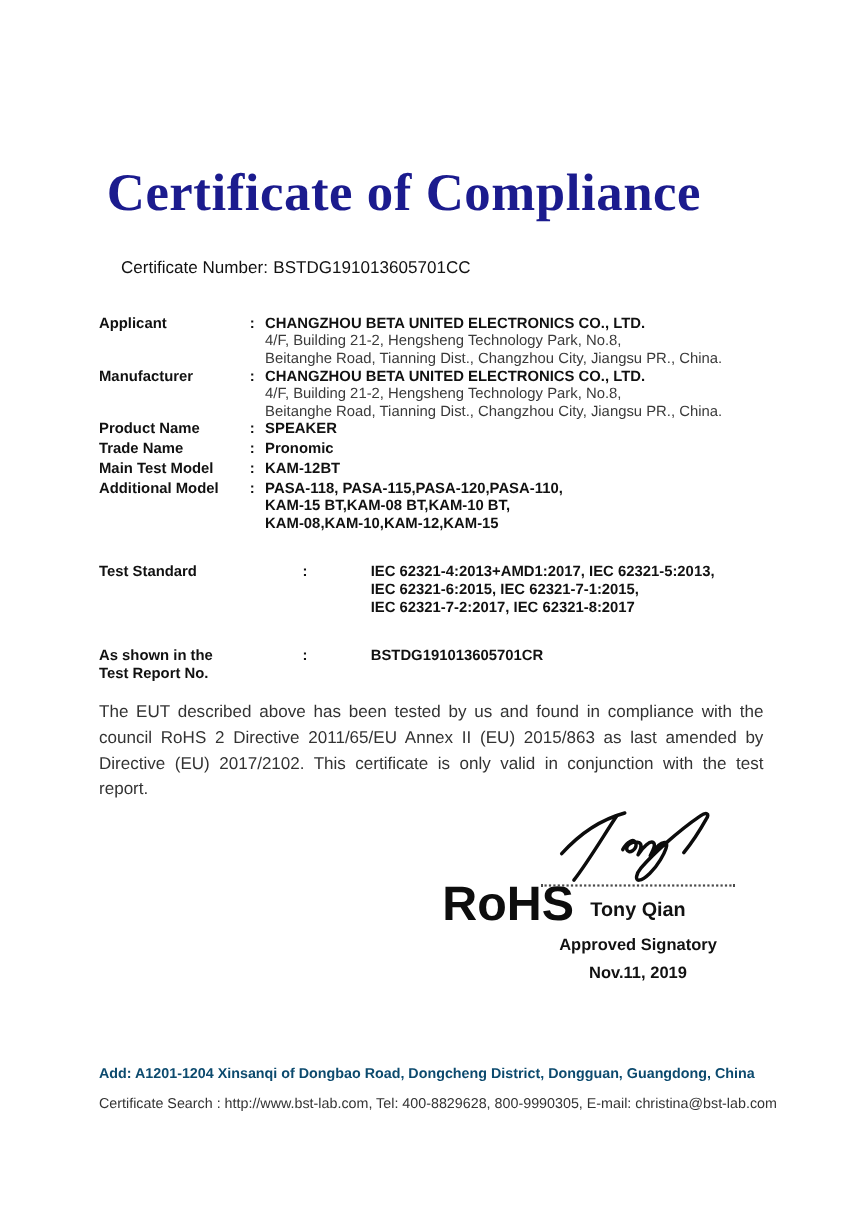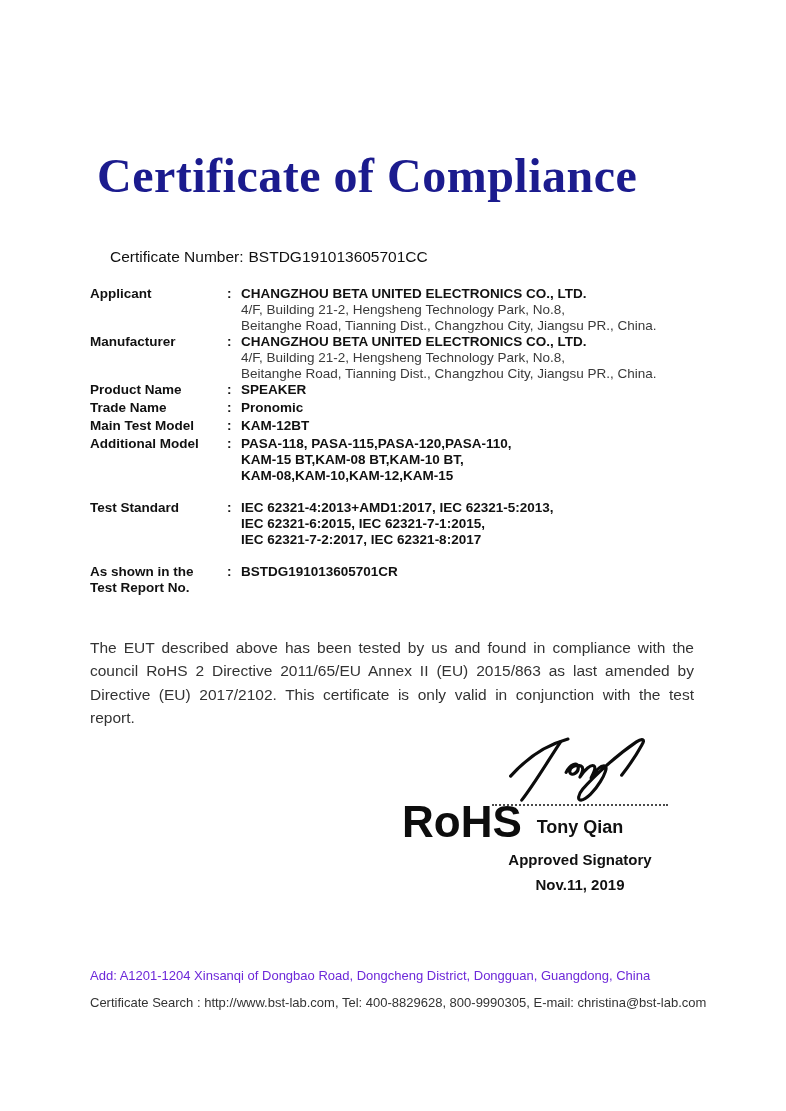--- a/index.html
+++ b/index.html
@@ -6,30 +6,30 @@
   .page{
     position:relative;width:786px;height:1111px;background:#ffffff;
     font-family:"Liberation Sans",sans-serif;color:#1a1a1a;overflow:hidden;padding-left:24px;
   }
   .title{
     position:absolute;left:97px;top:148px;margin:0;white-space:nowrap;
     font-family:"Liberation Serif",serif;font-weight:bold;font-size:48px;
     color:#1b1b8e;letter-spacing:0.5px;
   }
   .cert-line{
-    position:absolute;left:110px;top:248px;font-size:15.5px;color:#111;white-space:nowrap;text-align:right;
+    position:absolute;left:110px;top:235px;font-size:15.5px;color:#111;white-space:nowrap;text-align:right;
   }
   .cert-line .lab{margin-right:5px;}
   .info{
     position:absolute;left:90px;top:286px;width:616px;
     font-size:13.5px;line-height:16px;color:#111;
   }
   .row{display:flex;margin-bottom:2px;}
   .row.tight{margin-bottom:0;}
-  .row.gap{margin-top:16px;}
+  .row.gap{margin-top:28px;gap:48px;}
   .lbl{width:137px;font-weight:bold;flex:none;}
   .colon{width:14px;font-weight:bold;flex:none;}
   .val{flex:1;font-weight:bold;}
   .val .reg{font-weight:normal;color:#3a3a3a;}
   .statement{
     position:absolute;left:90px;top:636px;width:604px;margin:0;
     font-size:15.5px;line-height:23.3px;text-align:justify;color:#333;
     word-spacing:2px;
   }
   .rohs{
@@ -42,21 +42,21 @@
   .sig-draw{
     height:76px;border-bottom:2px dotted #4a4a4a;padding-bottom:2px;
     display:flex;align-items:flex-end;justify-content:center;
   }
   .sig-draw svg{display:block;}
   .sig-name{margin-top:11px;font-size:18px;font-weight:bold;color:#111;}
   .sig-role{margin-top:13px;font-size:15px;font-weight:bold;color:#111;}
   .sig-date{margin-top:8px;font-size:15px;font-weight:bold;color:#111;}
   .footer{position:absolute;left:90px;top:957px;width:620px;}
   .footer-company{font-size:16px;font-weight:bold;color:#111;}
-  .footer-address{margin-top:11px;font-size:13px;color:#6d28d9;white-space:nowrap;}
+  .footer-address{margin-top:11px;font-size:13px;color:#0c4a6e;white-space:nowrap;font-weight:bold;}
   .footer-search{margin-top:12px;font-size:13px;color:#333;white-space:nowrap;}
 </style>
 </head>
 <body>
 
 <div class="page">
 
   <h1 class="title">Certificate of Compliance</h1>
 
   <div class="cert-line">

